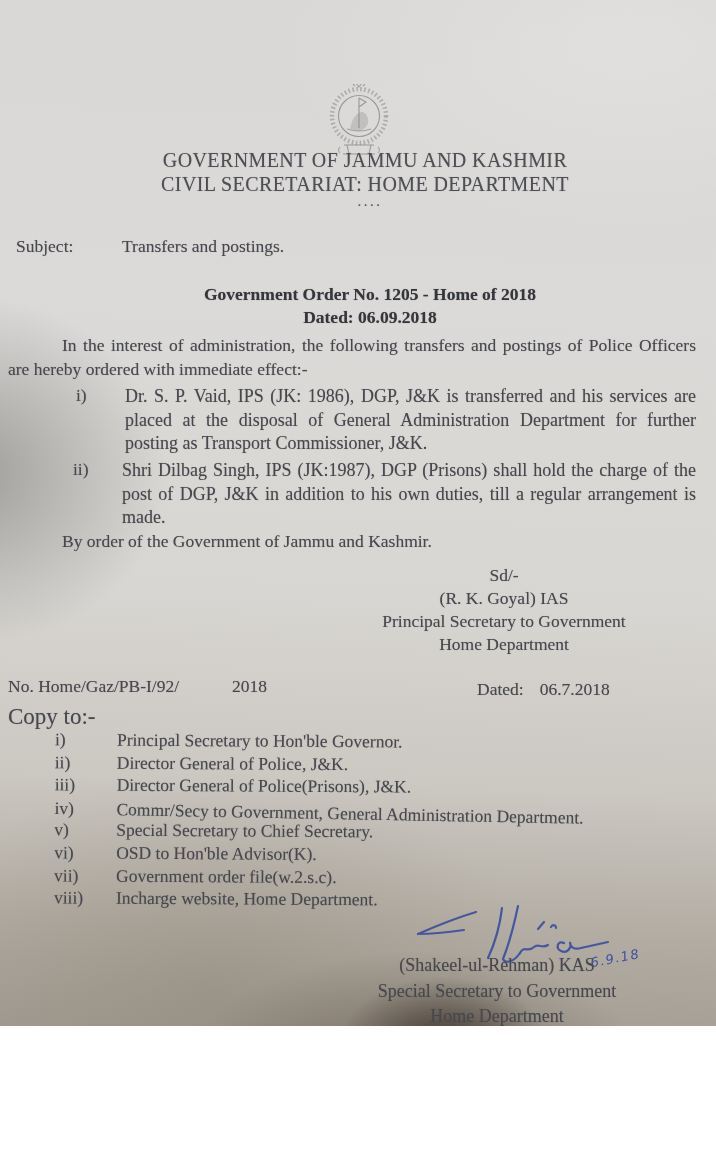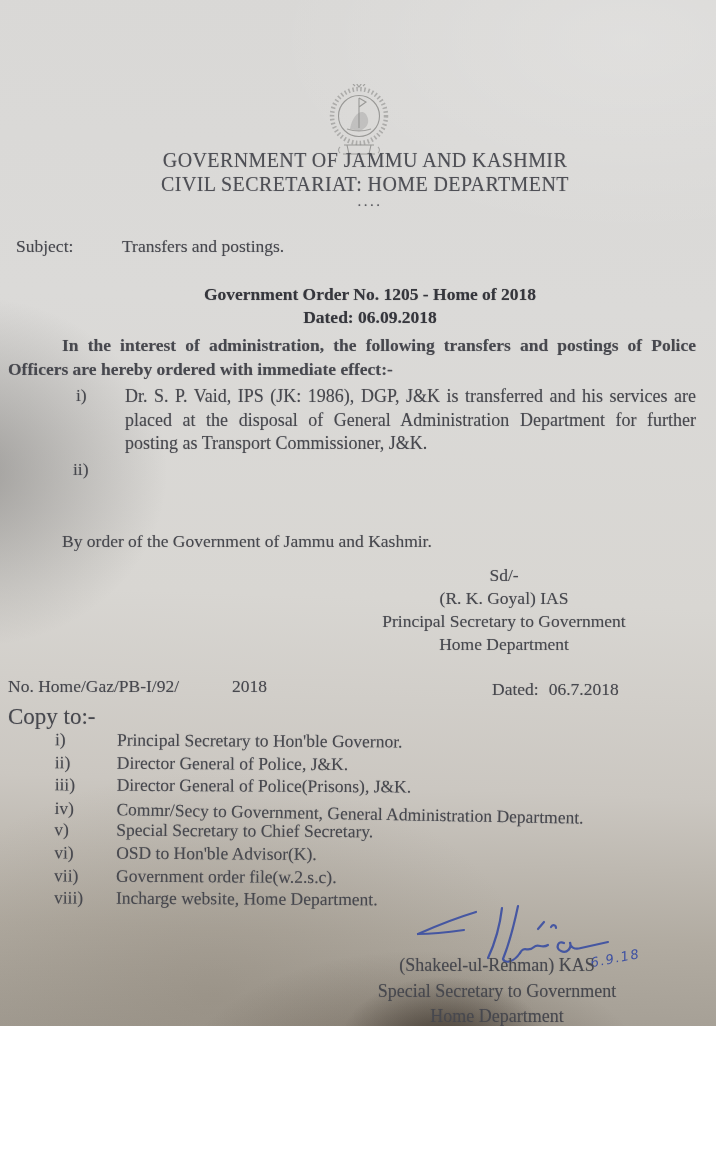--- a/index.html
+++ b/index.html
@@ -17,28 +17,28 @@
       linear-gradient(182deg, #d9d8d6 0%, #dbdad8 30%, #d8d6d2 58%, #cbc7c1 76%, #b1aba1 90%, #a39d93 100%);
   }
   .abs{position:absolute;}
   .soft{text-shadow:0 0 1px rgba(72,72,78,0.38);}
   .center{text-align:center;}
   .hdr-line{left:7px;width:716px;font-size:20px;letter-spacing:.4px;color:#4e4f55;}
   .dots{left:12px;width:716px;font-size:15px;letter-spacing:2.5px;color:#5a5b60;}
   .subject-label{left:16px;top:236px;font-size:17.5px;text-align:right;}
   .subject-value{left:122px;top:236px;font-size:17.5px;}
   .order-heading{left:12px;top:283px;width:716px;font-weight:bold;font-size:17.5px;line-height:23px;color:#35363c;text-shadow:0 0 1px rgba(53,54,60,0.45);}
-  .intro{left:8px;top:334px;width:688px;font-size:17.5px;line-height:23.5px;text-indent:54px;text-align:justify;font-weight:bold;}
+  .intro{left:8px;top:334px;width:688px;font-size:17.5px;line-height:23.5px;text-indent:54px;text-align:justify;}
   .o-item-marker{font-size:17.5px;}
   .o-item-text{font-size:18px;line-height:23.5px;text-align:justify;}
   .by-order{left:62px;top:531px;font-size:17.5px;}
   .sd-block{left:146px;top:564px;width:716px;font-size:17.5px;line-height:23px;}
   .ref-number{left:8px;top:676px;font-size:17.5px;}
   .ref-year{left:232px;top:676px;font-size:17.5px;}
-  .ref-dated{left:492px;top:679px;font-size:17.5px;display:flex;gap:10px;}
+  .ref-dated{left:477px;top:679px;font-size:17.5px;display:flex;gap:16px;}
   .copy-label{left:8px;top:704px;font-size:23px;}
   .copy-list{left:0;top:729px;width:716px;transform:rotate(.35deg);transform-origin:0 0;}
   .copy-row{position:relative;height:22.6px;}
   .copy-marker{position:absolute;left:55px;font-size:17.5px;}
   .copy-text{position:absolute;left:117px;width:599px;font-size:17.5px;}
   .copy-row.tilt{transform:rotate(.7deg);transform-origin:0 50%;}
   .sig2-block{left:139px;top:953px;width:716px;font-size:18px;line-height:25.5px;}
   .emblem{filter:blur(.35px);opacity:.78;}
   .signature-svg{left:408px;top:903px;}
   .hand-date{font-family:"DejaVu Sans", sans-serif;font-style:italic;font-size:13px;letter-spacing:1.5px;fill:#3d50a2;}
@@ -72,20 +72,21 @@
     <div>Government Order No. 1205 - Home of 2018</div>
     <div>Dated: 06.09.2018</div>
   </div>
 
   <div class="abs soft intro">In the interest of administration, the following transfers and postings of Police Officers are hereby ordered with immediate effect:-</div>
 
   <div class="abs soft o-item-marker" style="left:76px;top:385px;">i)</div>
   <div class="abs soft o-item-text" style="left:125px;top:385px;width:571px;">Dr. S. P. Vaid, IPS (JK: 1986), DGP, J&amp;K is transferred and his services are placed at the disposal of General Administration Department for further posting as Transport Commissioner, J&amp;K.</div>
 
   <div class="abs soft o-item-marker" style="left:73px;top:459px;">ii)</div>
+  <div class="abs soft o-item-text" style="left:122px;top:459px;width:574px;">Shri Dilbag Singh, IPS (JK:1987), DGP (Prisons) shall hold the charge of the post of DGP, J&amp;K in addition to his own duties, till a regular arrangement is made.</div>
 
   <div class="abs soft by-order">By order of the Government of Jammu and Kashmir.</div>
 
   <div class="abs soft sd-block center">
     <div>Sd/-</div>
     <div>(R. K. Goyal) IAS</div>
     <div>Principal Secretary to Government</div>
     <div>Home Department</div>
   </div>
 

